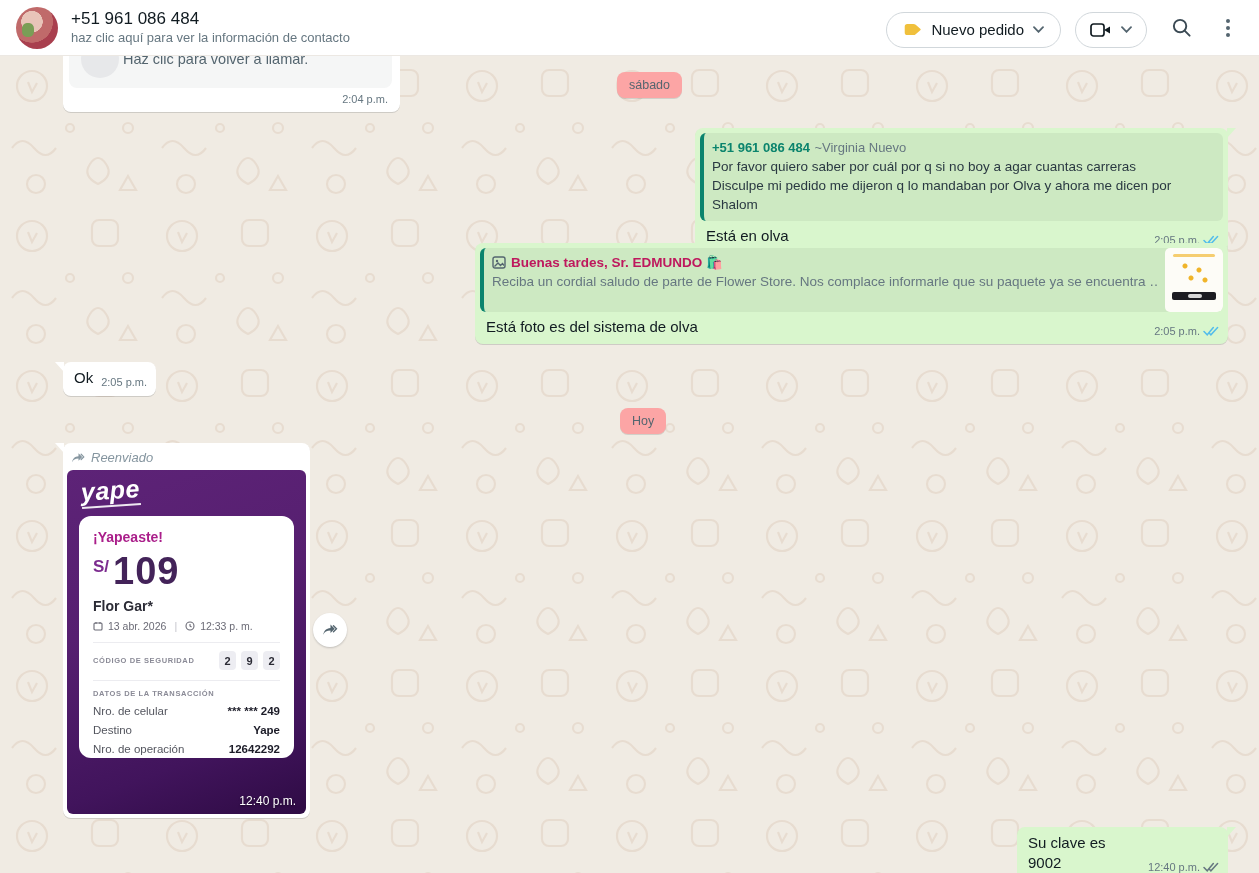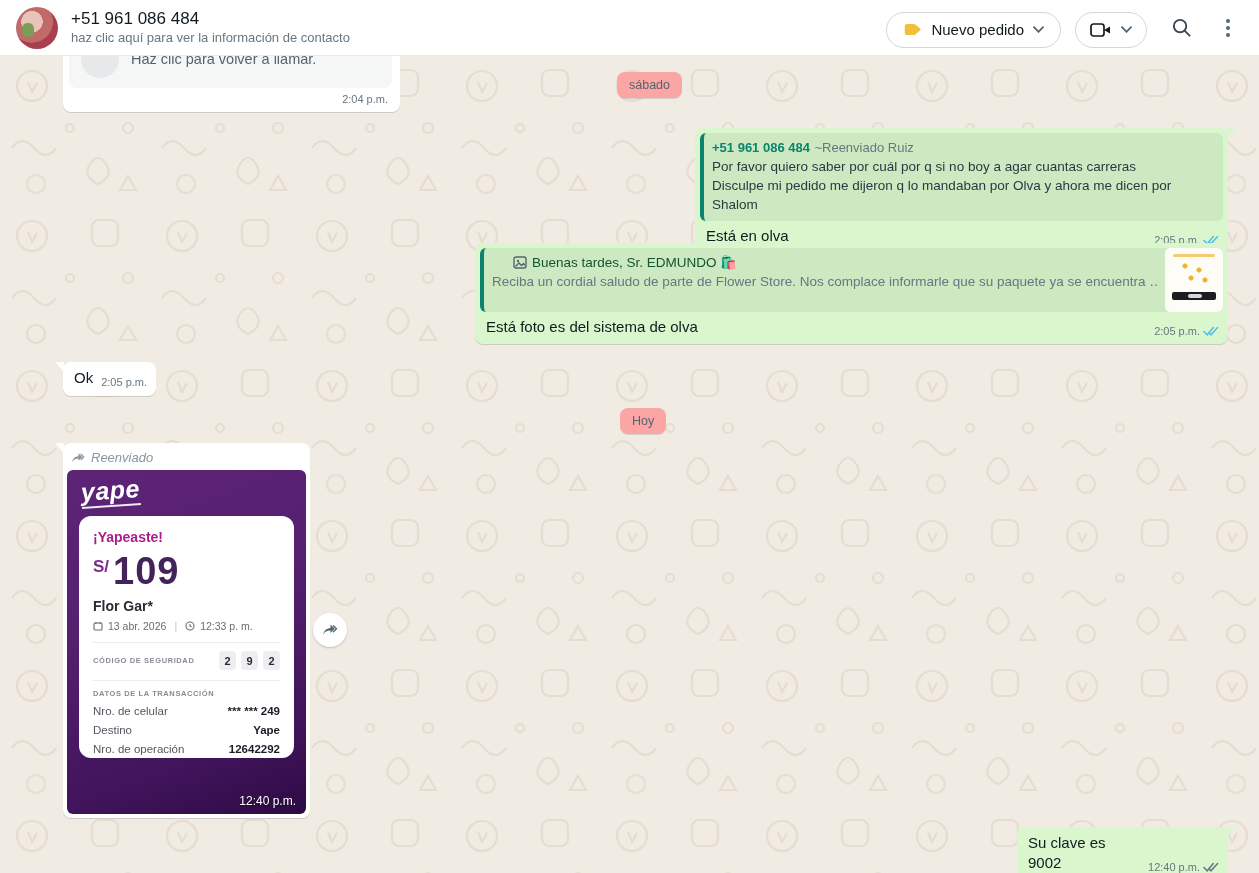--- a/index.html
+++ b/index.html
@@ -37,28 +37,28 @@
   .tail { position:absolute; top:0; width:0; height:0; }
   .tail-right { right:-8px; border-top:10px solid #d9f6cd; border-right:9px solid transparent; }
   .tail-left { left:-8px; border-top:10px solid #ffffff; border-left:9px solid transparent; }
 
   .quote { border-radius:6px; background:rgba(17,27,33,.06); border-left:4px solid #0b846d;
            padding:5px 10px 7px 8px; cursor:pointer; display:flex; gap:8px; overflow:hidden; }
   .quote-name { font-size:13px; font-weight:700; color:#0b846d; }
   .quote-author { font-size:13px; color:#667781; font-weight:400; }
   .quote-text { font-size:13.5px; color:#2a3942; line-height:19px; }
   .quote-preview { font-size:13.5px; color:#667781; line-height:19px; white-space:nowrap; overflow:hidden; }
-  .quote-title { font-size:13.5px; font-weight:400; color:#14532d; line-height:19px; display:flex; align-items:center; gap:5px;margin-left:21px; }
+  .quote-title { font-size:13.5px; font-weight:700; color:#be185d; line-height:19px; display:flex; align-items:center; gap:5px; }
 
   .msg-text { font-size:15px; color:#111b21; line-height:20px; }
   .meta { font-size:11px; color:#667781; white-space:nowrap; display:inline-flex; align-items:center; gap:3px; }
 
   
   .msg-callback { left:63px; top:-32px; width:337px; padding:6px 8px 7px 6px; }
-  .callback-card { height:58px; background:#f5f6f6; border-radius:8px; display:flex; align-items:center; padding:0 12px; gap:12px; }
+  .callback-card { height:58px; background:#f5f6f6; border-radius:8px; display:flex; align-items:center; padding:0 12px; gap:4px; }
   .callback-circle { width:38px; height:38px; border-radius:50%; background:#e7e8ea; flex:0 0 38px; }
   .callback-text { font-size:14.5px; color:#54656f; }
   .callback-meta { text-align:right; padding:5px 4px 0 0; }
 
   
   .date-pill { position:absolute; background:#fca5a5; color:#54656f; font-size:12.5px; padding:6px 12px;
                border-radius:8px; box-shadow:0 1px .5px rgba(11,20,26,.13); }
   .pill-sabado { left:617px; top:16px; }
   .pill-hoy { left:620px; top:352px; }
 
@@ -206,21 +206,21 @@
       </div>
     </div>
 
     <div class="date-pill pill-sabado">sábado</div>
 
     <div class="bubble bubble-out msg-olva">
       <div class="tail tail-right"></div>
       <div class="quote">
         <div style="margin-bottom:1px;">
           <span class="quote-name">+51 961 086 484</span>
-          <span class="quote-author">~Reenviado Ruiz</span>
+          <span class="quote-author">~Virginia Nuevo</span>
         </div>
         <div class="quote-text"> Por favor quiero saber por cuál por q si no boy a agar cuantas carreras</div>
         <div class="quote-text">Disculpe mi pedido me dijeron q lo mandaban por  Olva y ahora me dicen por  Shalom</div>
       </div>
       <div class="reply-row">
         <span class="msg-text">Está en olva</span>
         <span class="meta">
           <span>2:05 p.m.</span>
           <svg width="16" height="11" viewBox="0 0 16 11">
               <path d="M1 5.5 L4.2 8.8 L10.3 1.6" fill="none" stroke="#53bdeb" stroke-width="1.5" stroke-linecap="round"></path>

